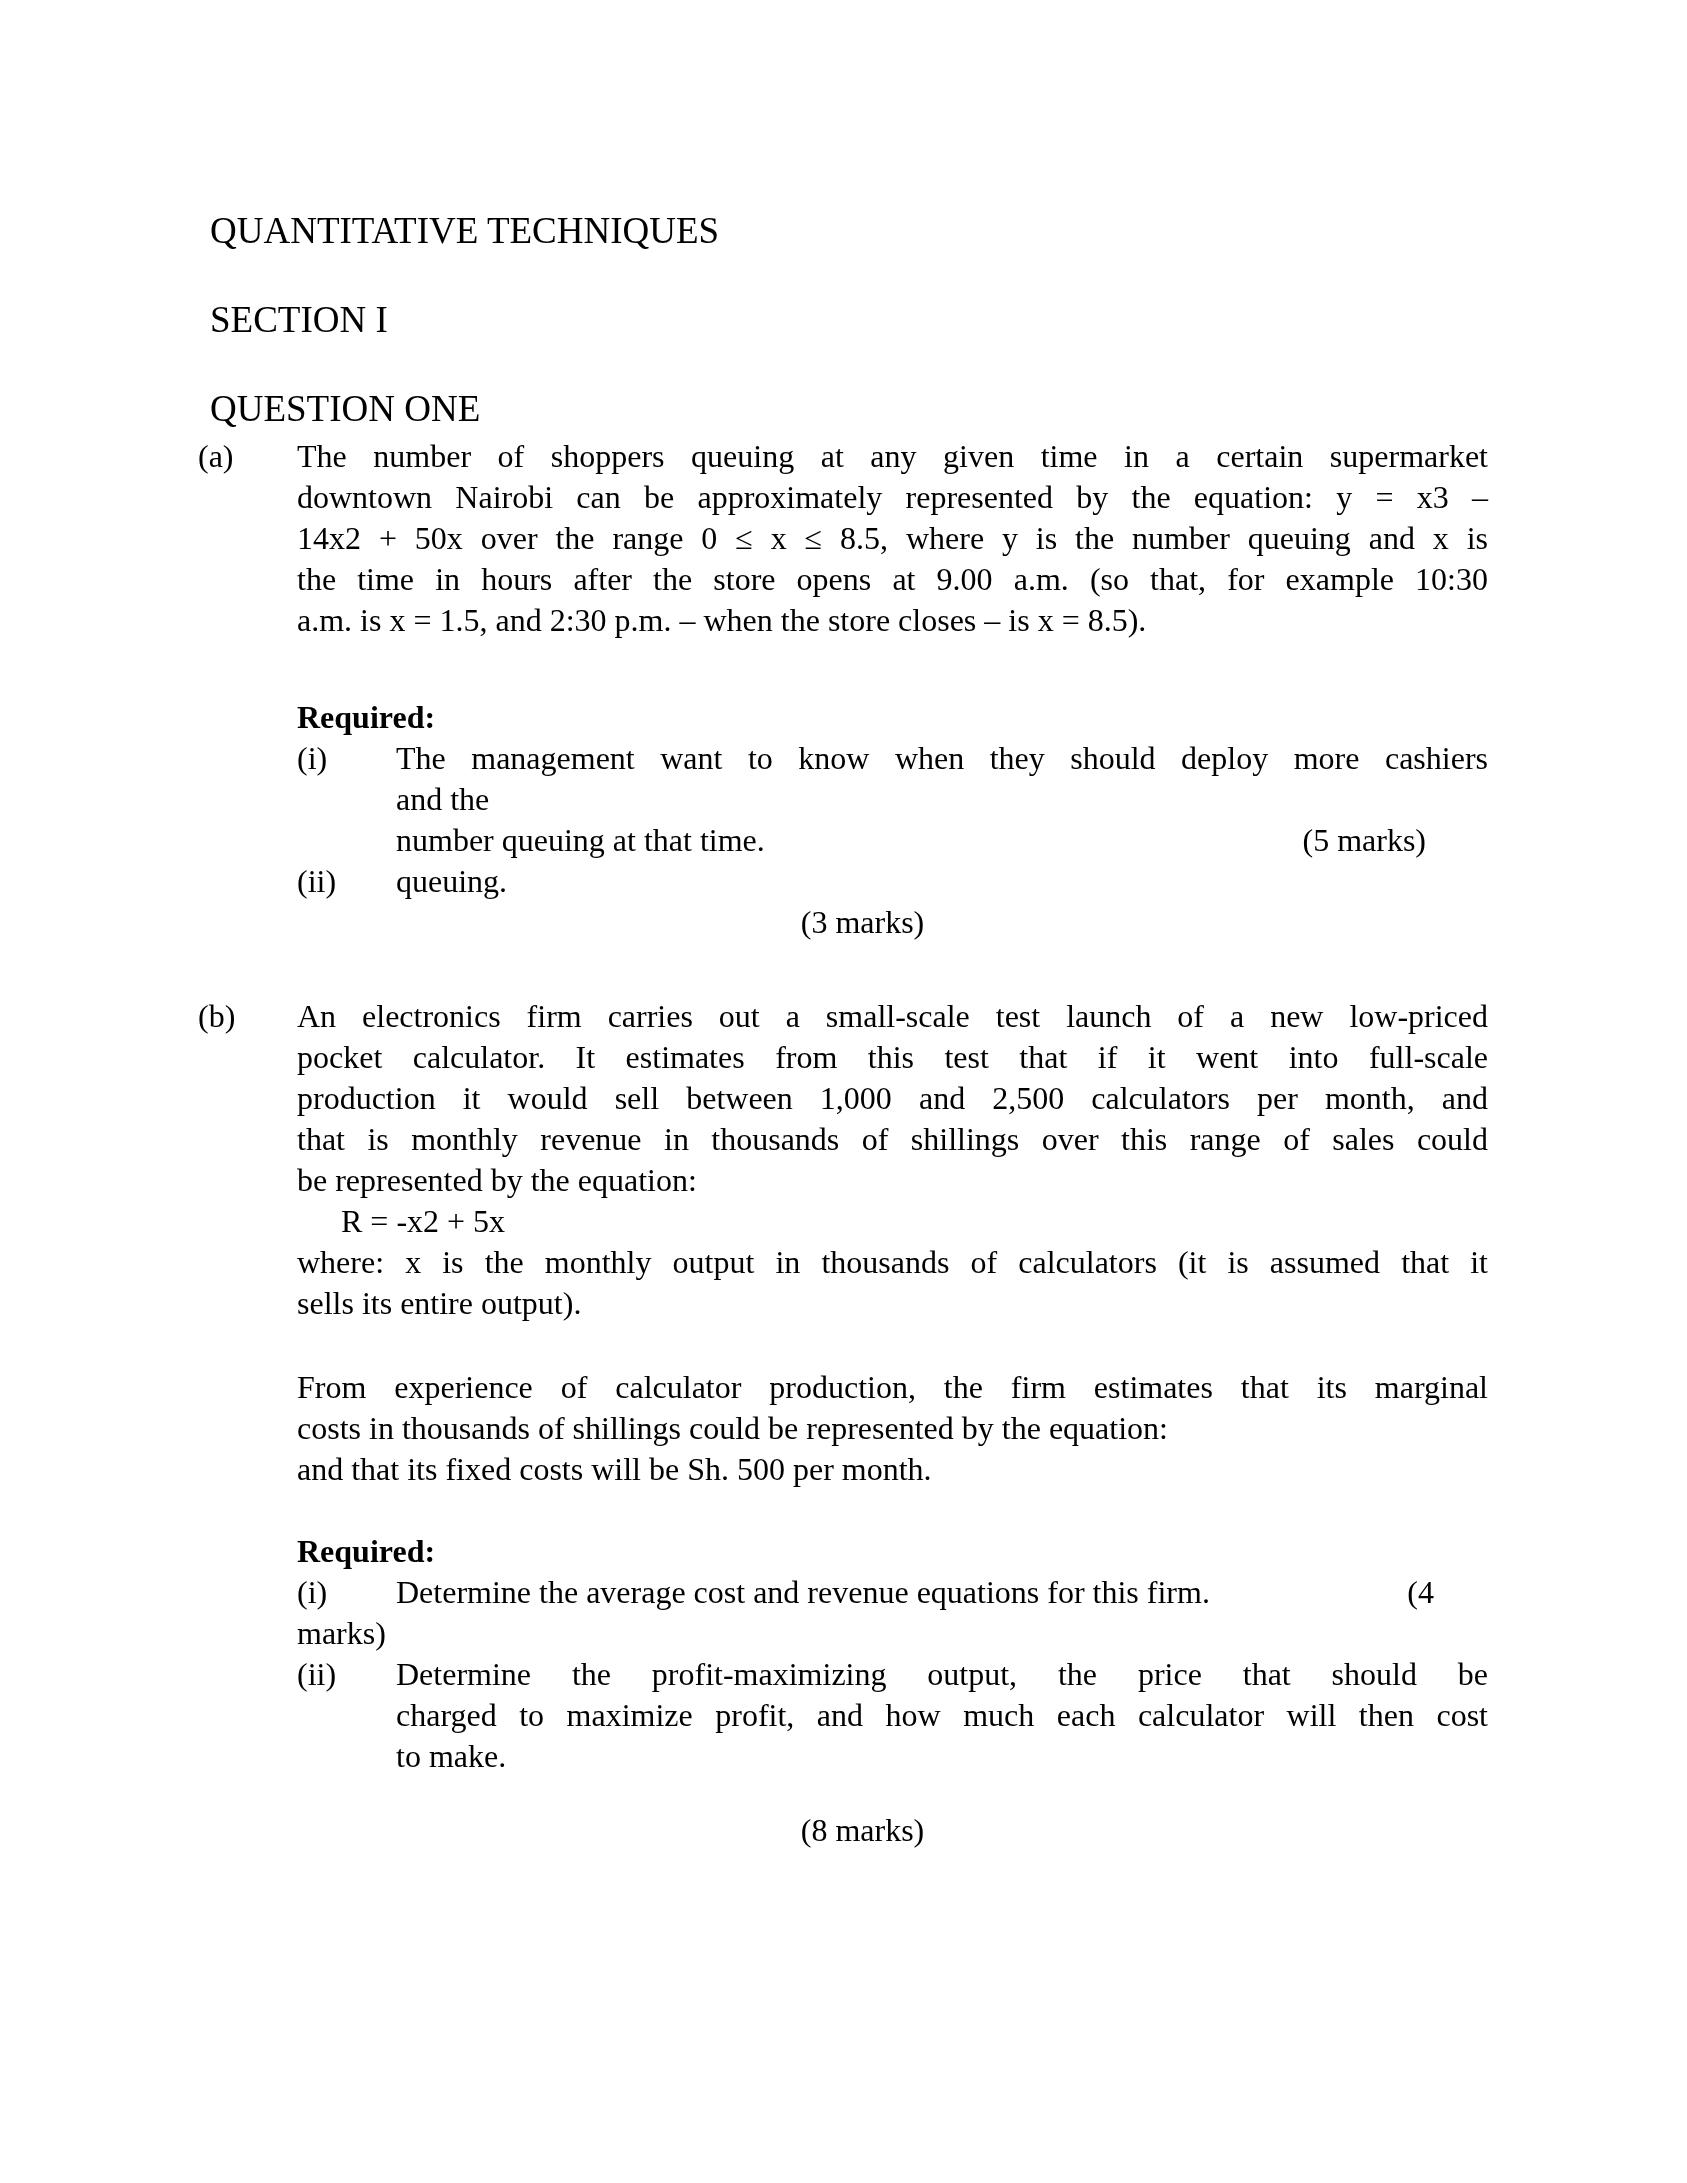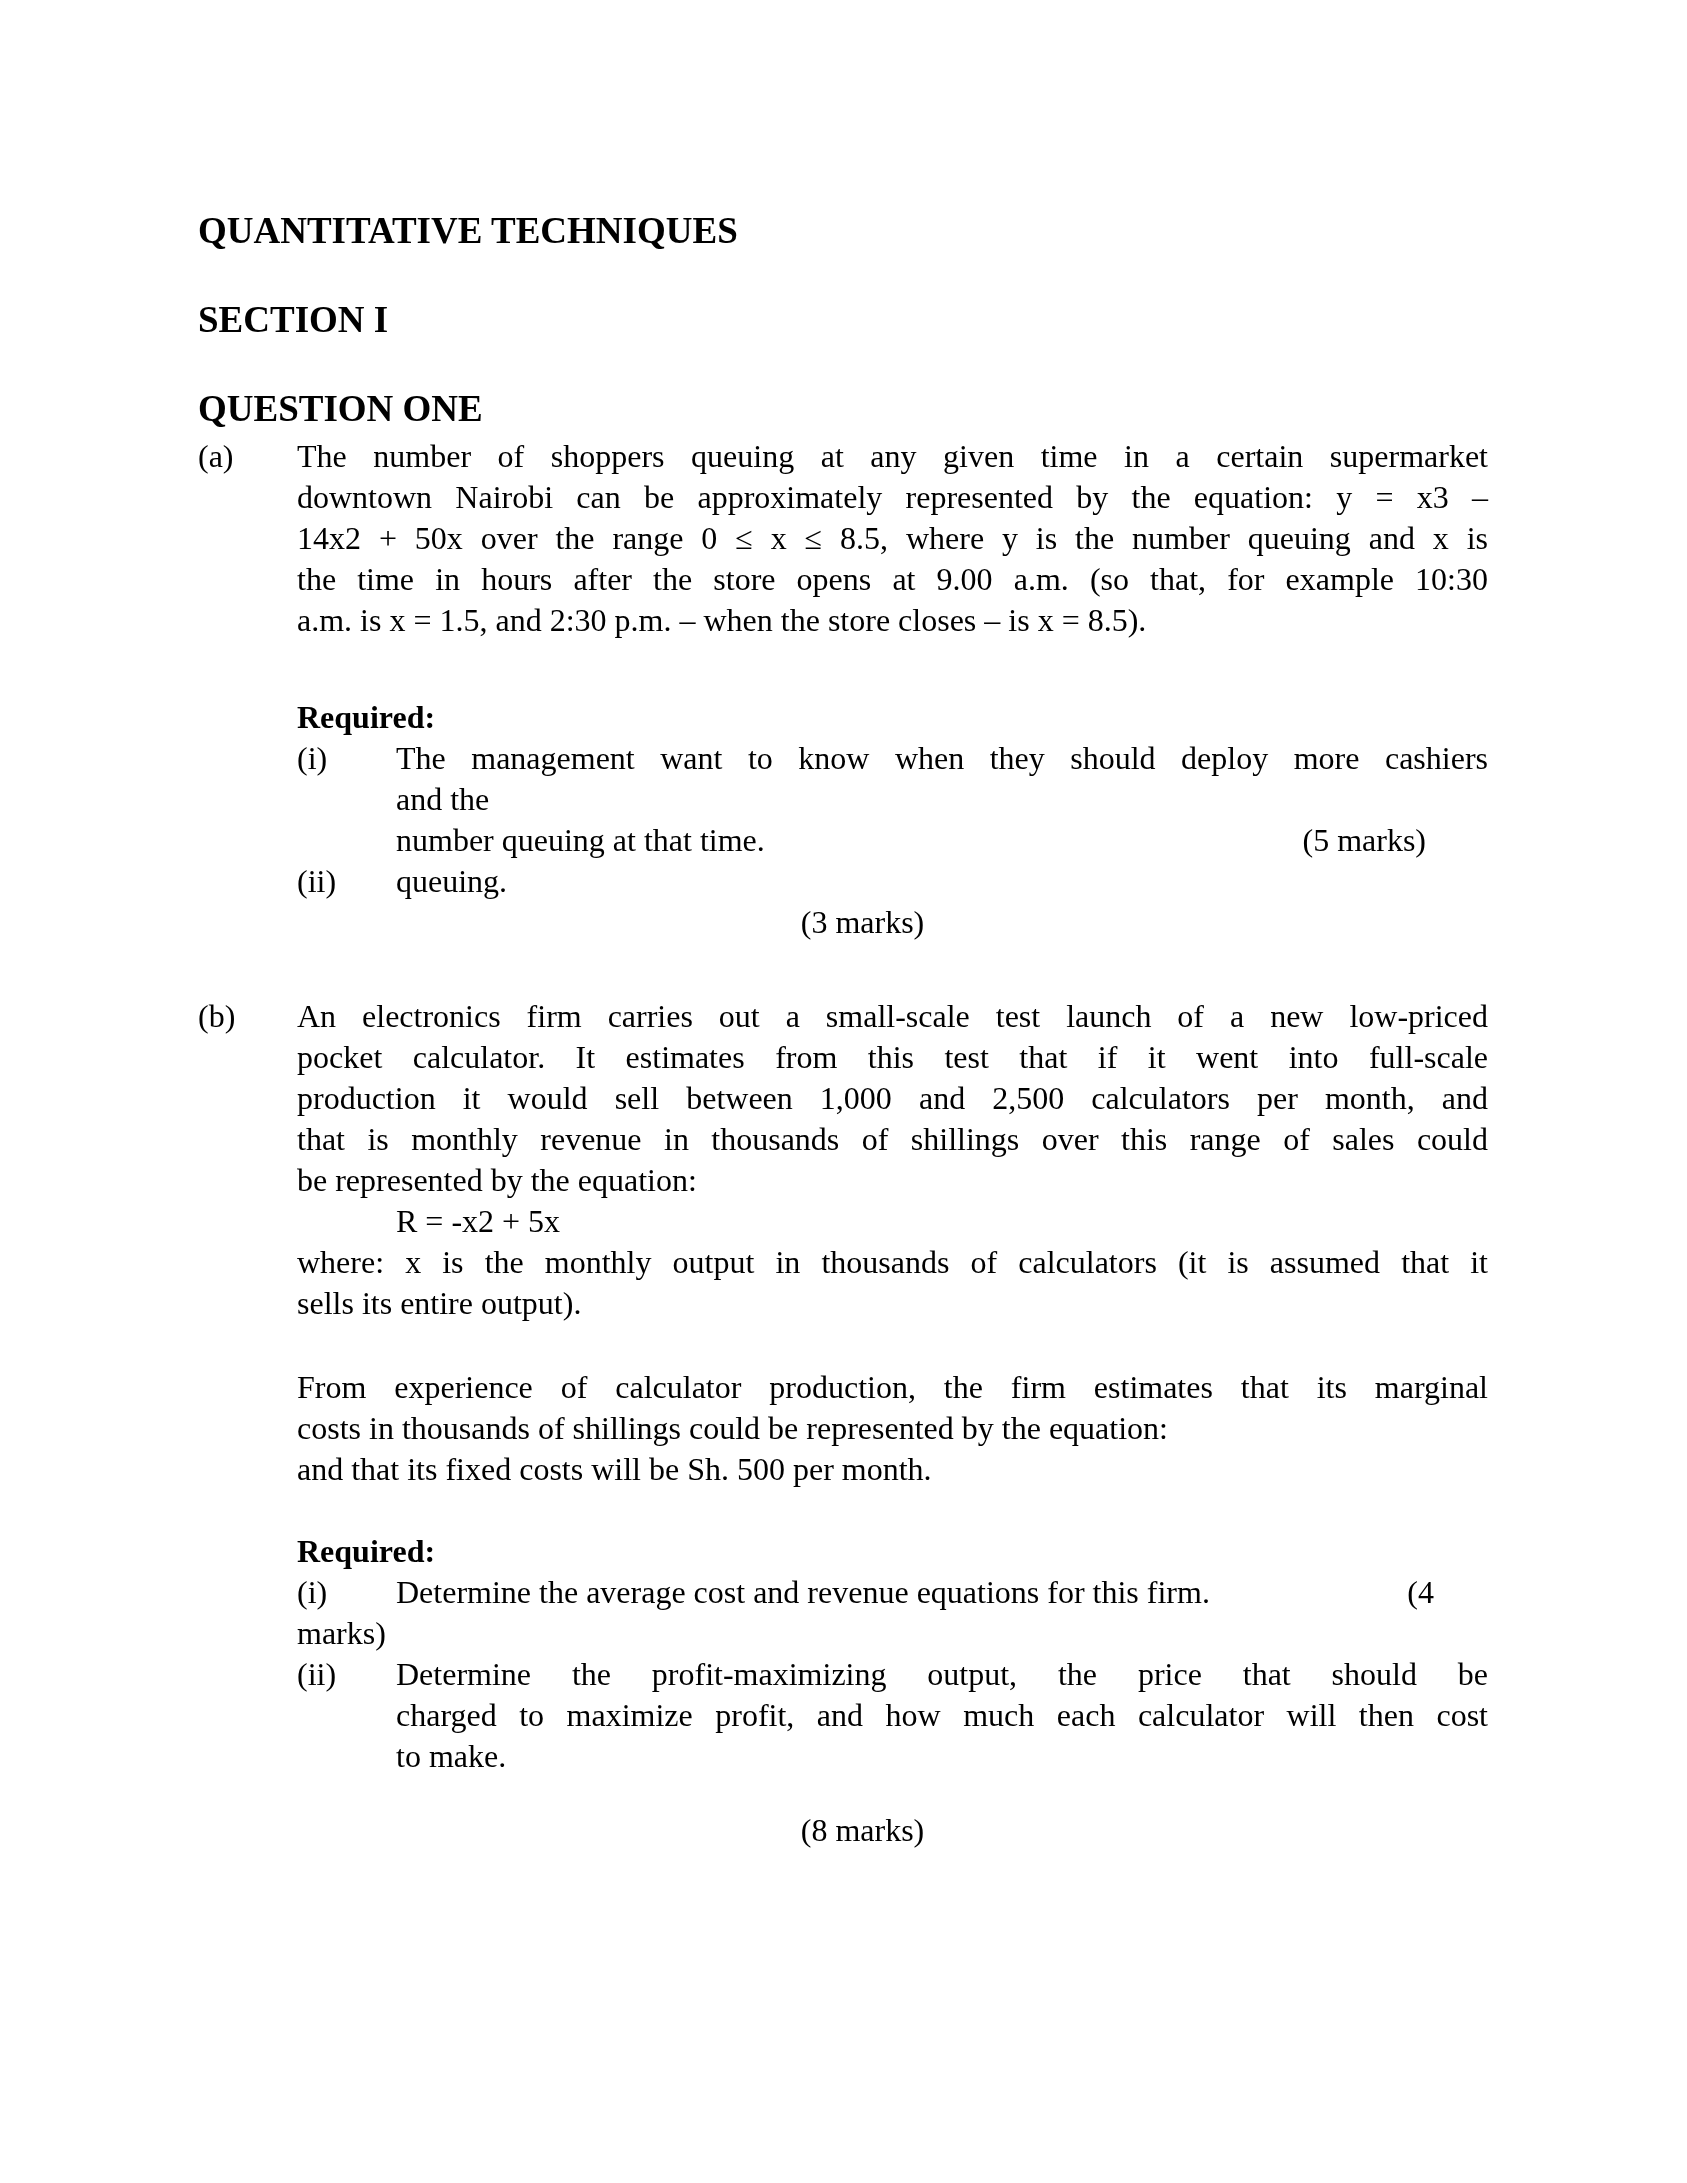--- a/index.html
+++ b/index.html
@@ -15,24 +15,24 @@
     line-height: 41px;
     overflow: hidden;
   }
   .content {
     position: absolute;
     left: 198px;
     top: 210px;
     width: 1290px;
   }
   .doc-heading {
-    font-weight: bold;
+    font-weight: normal;
     font-size: 37px;
     line-height: 41px;
-    margin: 0 0 48px 0;
+    margin: 0 0 48px 12px;
   }
   .doc-heading.tight { margin-bottom: 6.6px; }
 
   .row { display: flex; align-items: flex-start; }
   .row-label { width: 99px; flex: 0 0 99px; }
   .row-body { flex: 1 1 auto; min-width: 0; }
 
   .sub-row { display: flex; align-items: flex-start; }
   .sub-label { width: 99px; flex: 0 0 99px; }
   .sub-body { flex: 1 1 auto; min-width: 0; }
@@ -50,21 +50,21 @@
   }
   .line-with-open-marks {
     display: flex;
     justify-content: space-between;
     padding-right: 54px;
   }
   .marks-right {
     text-align: center;
     padding-right: 159px;
   }
-  .equation { margin-left: 99px; }
+  .equation { margin-left: 44px; }
 
   .gap-after-para-a   { height: 56px; }
   .gap-after-marks3   { height: 53px; }
   .gap-after-where    { height: 43px; }
   .gap-after-fixed    { height: 41px; }
   .gap-before-marks8  { height: 33px; }
 </style>
 </head>
 <body>
 

